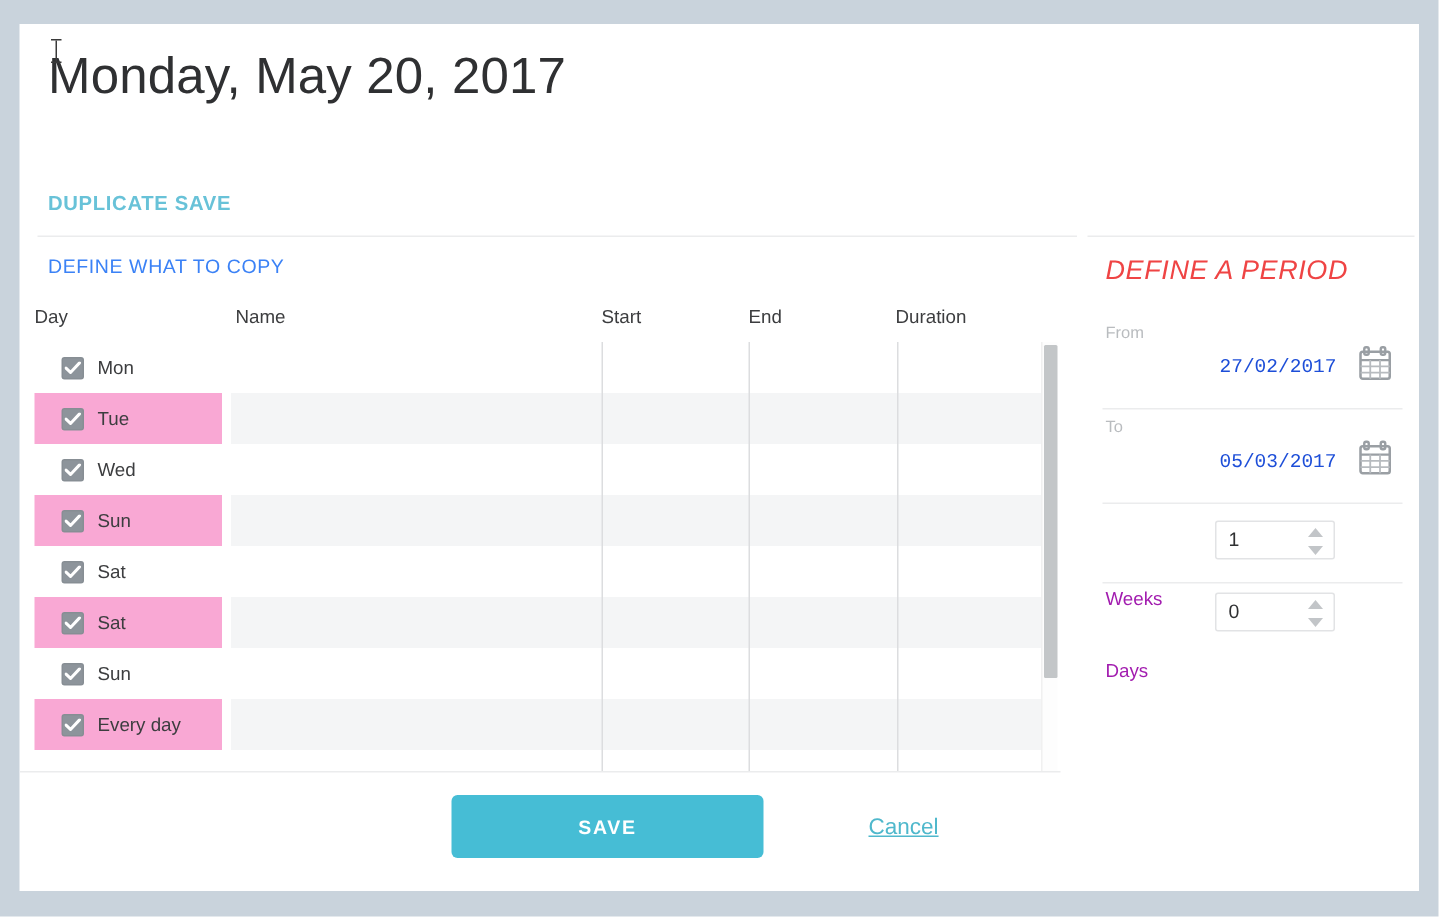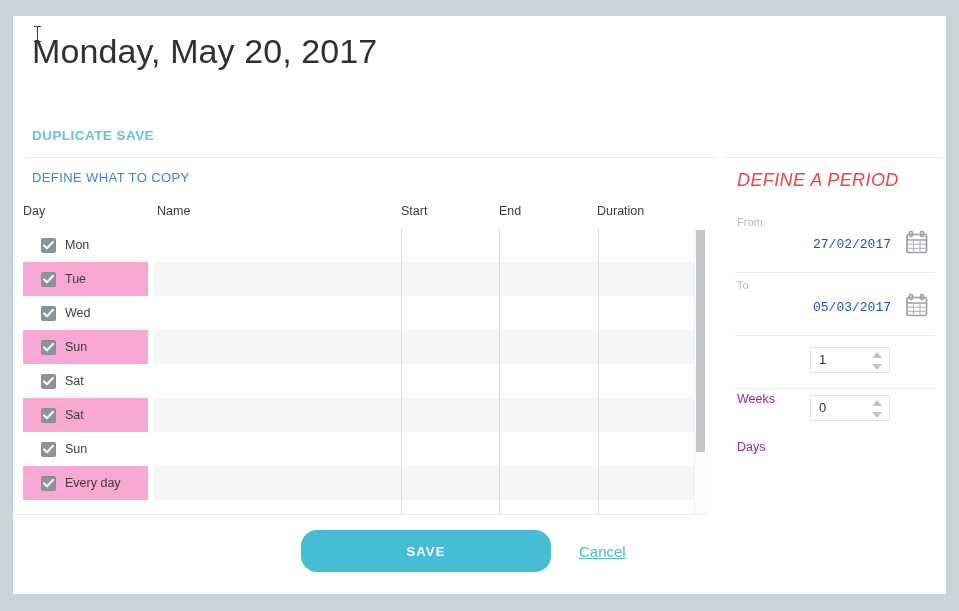--- a/index.html
+++ b/index.html
@@ -352,25 +352,25 @@
     background: #ebeced;
   }
   #field-weeks { top: 326px; }
   #field-days  { top: 374px; }
 
   
   #save-button {
     position: absolute;
     left: 288px;
     top: 514px;
-    width: 250px;
+    width: 208px;
     height: 42px;
     background: #46bdd5;
     border: none;
-    border-radius: 16px;
+    border-radius: 4px;
     color: #ffffff;
     font-family: "Liberation Sans", sans-serif;
     font-size: 13px;
     font-weight: bold;
     letter-spacing: 1.1px;
     cursor: pointer;
   }
   #cancel-link {
     position: absolute;
     left: 566px;

